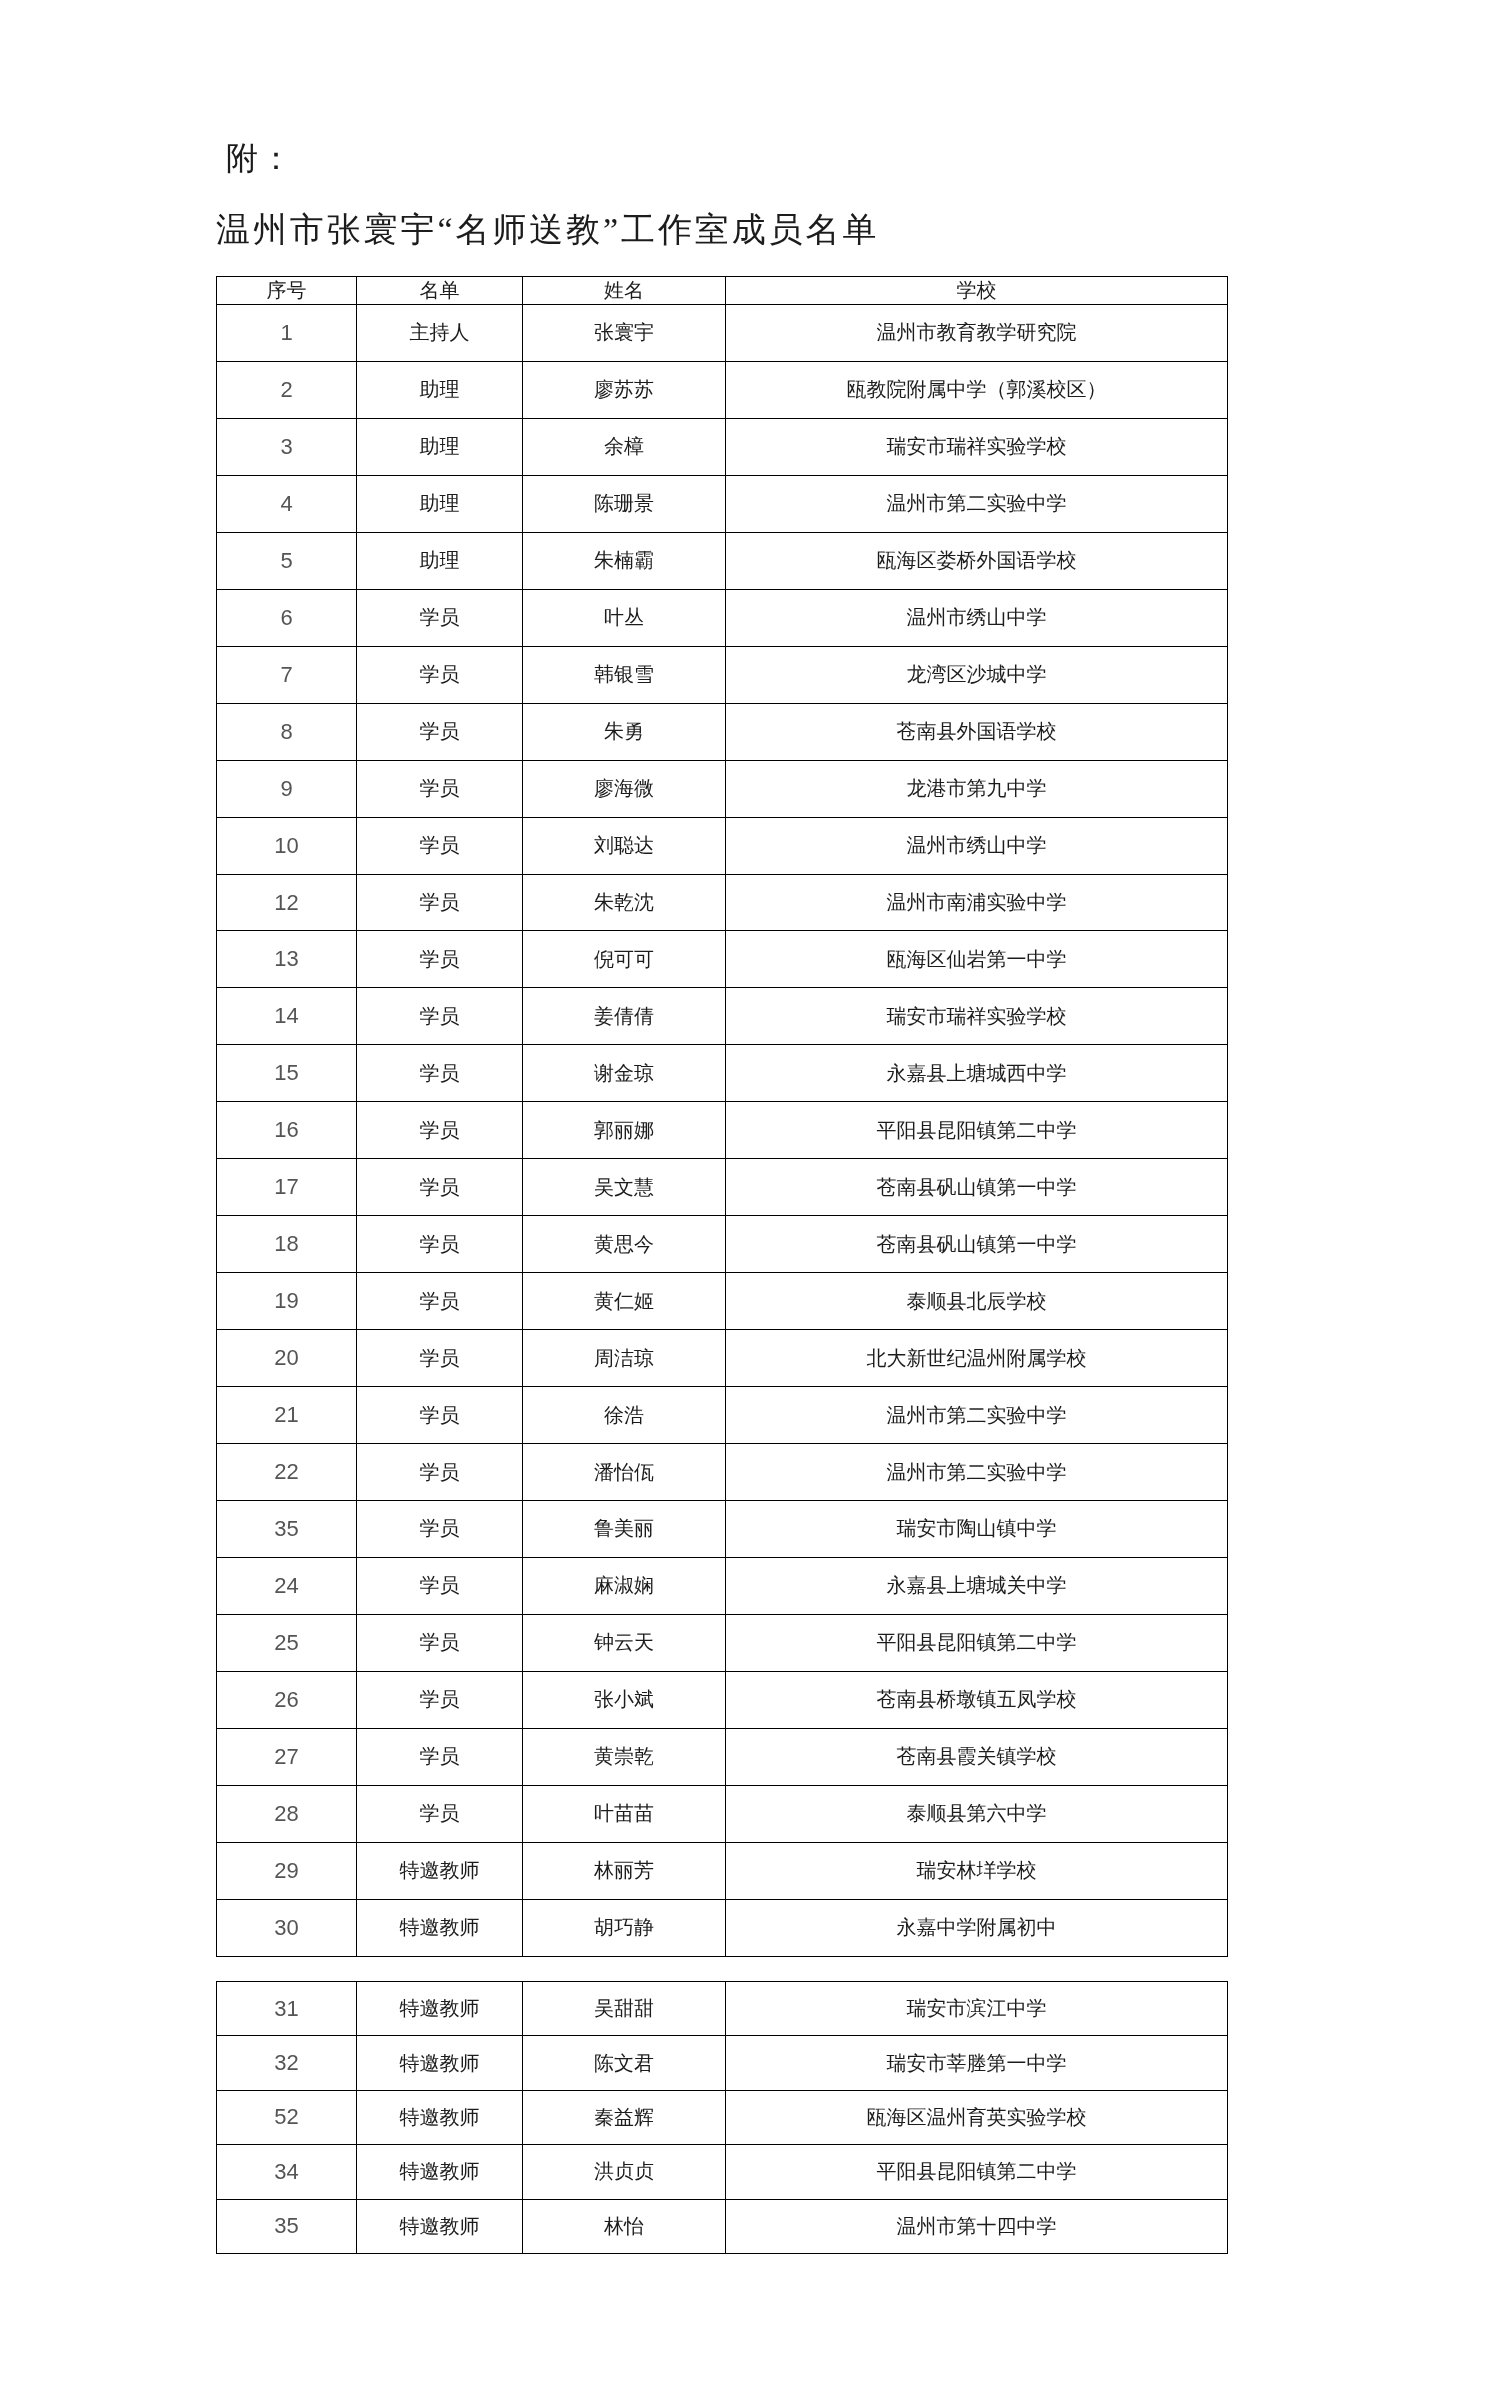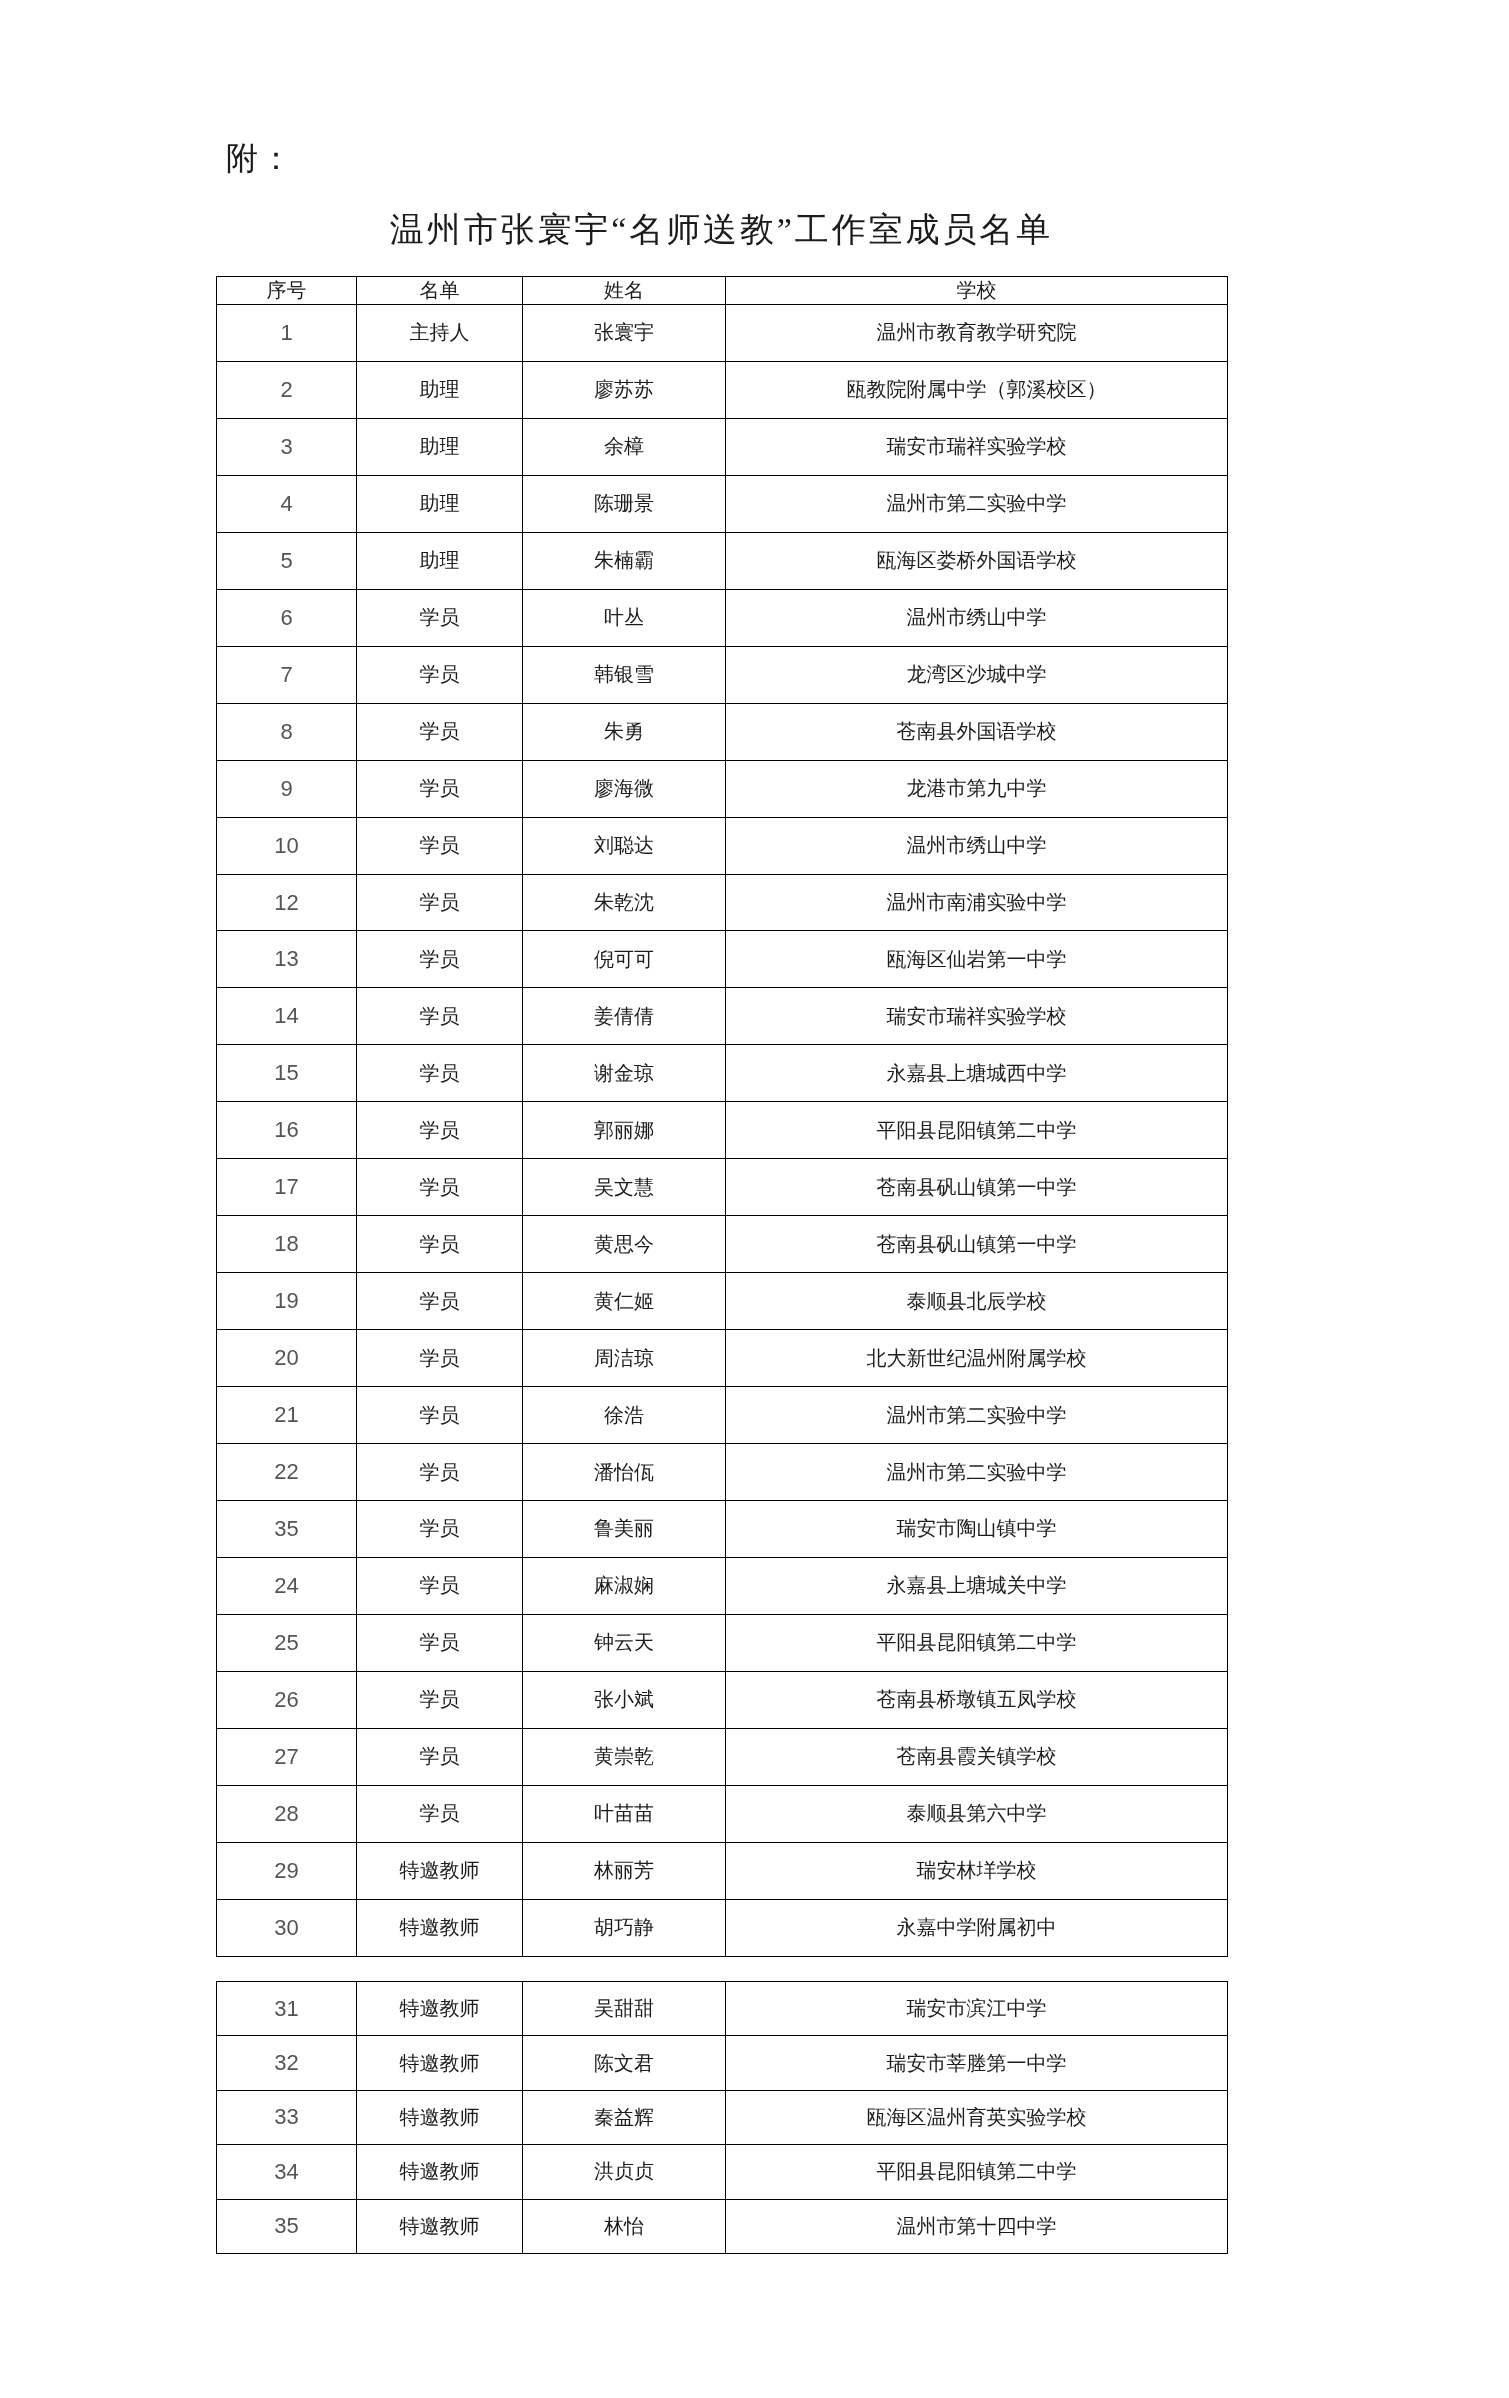--- a/index.html
+++ b/index.html
@@ -15,21 +15,21 @@
     position:absolute;
     left:226px;top:137px;
     font-size:32px;
     letter-spacing:1.9px;
     white-space:nowrap;
   }
   .doc-title{
     position:absolute;
     left:216px;width:1011px;top:207px;
     font-size:34px;
-    text-align:center;
+    text-align:left;
     letter-spacing:2.9px;
     white-space:nowrap;
   }
   table.member-table{
     position:absolute;
     left:216px;width:1011px;
     border-collapse:collapse;
     table-layout:fixed;
     border:1.9px solid #000;
   }
@@ -274,21 +274,21 @@
           <td>吴甜甜</td>
           <td>瑞安市滨江中学</td>
         </tr>
         <tr>
           <td class="serial">32</td>
           <td>特邀教师</td>
           <td>陈文君</td>
           <td>瑞安市莘塍第一中学</td>
         </tr>
         <tr>
-          <td class="serial">33</td>
+          <td class="serial">52</td>
           <td>特邀教师</td>
           <td>秦益辉</td>
           <td>瓯海区温州育英实验学校</td>
         </tr>
         <tr>
           <td class="serial">34</td>
           <td>特邀教师</td>
           <td>洪贞贞</td>
           <td>平阳县昆阳镇第二中学</td>
         </tr>

